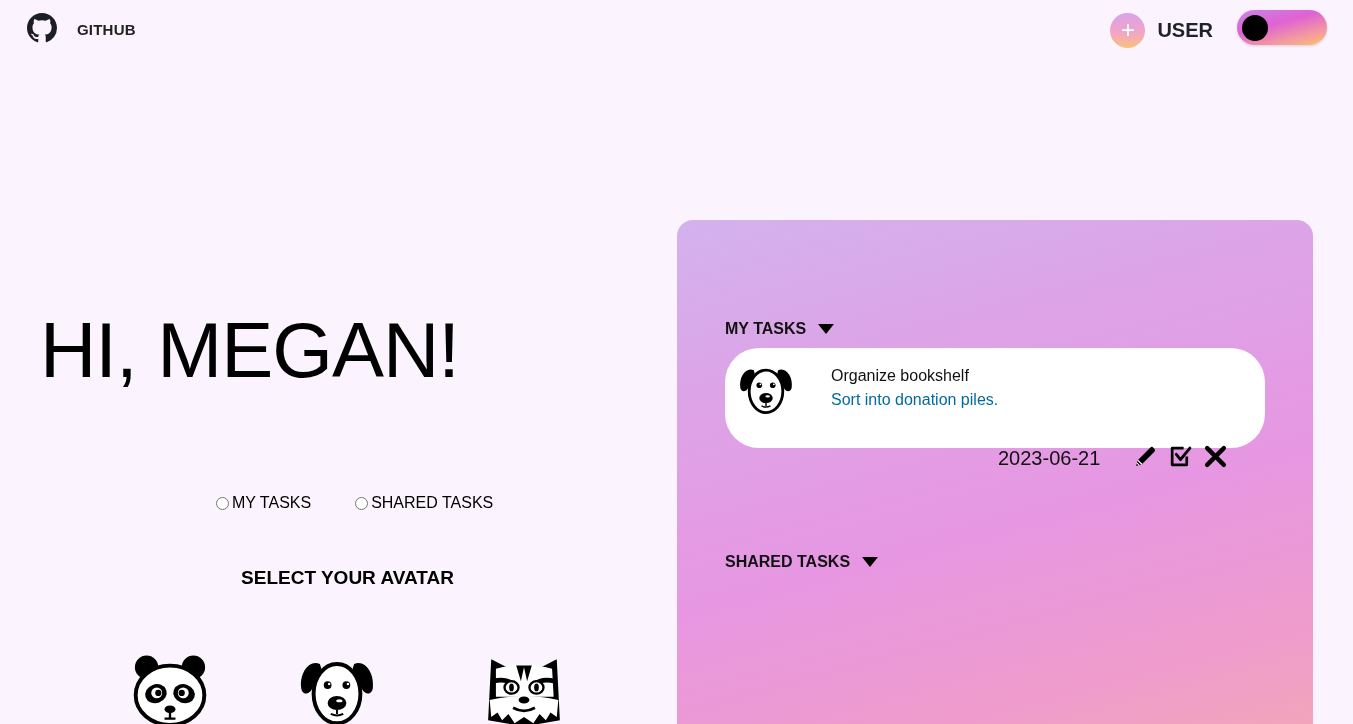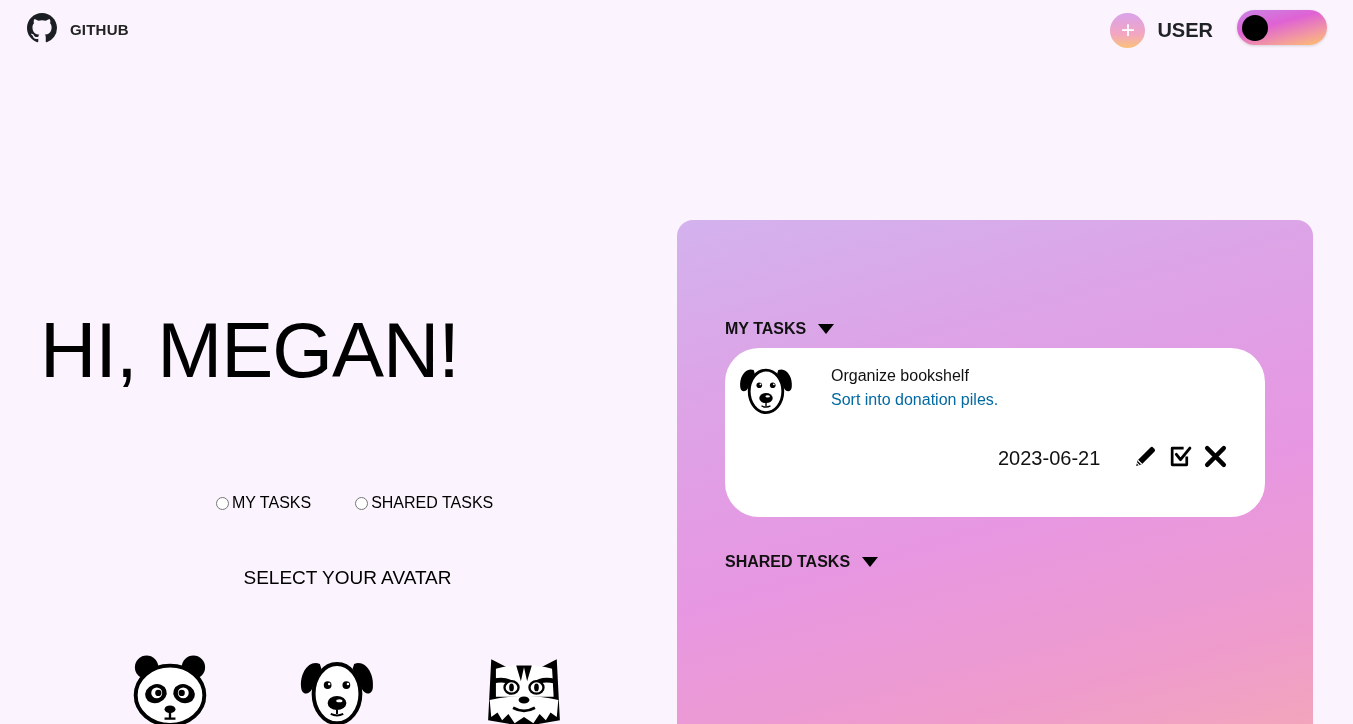--- a/index.html
+++ b/index.html
@@ -7,21 +7,21 @@
       width: 1353px; height: 724px; overflow: hidden;
       background: #fbf3fd;
       font-family: "Liberation Sans", sans-serif;
       color: #000;
     }
     .header {
       position: absolute; top: 0; left: 0; width: 1353px; height: 60px;
     }
     .gh-link {
       position: absolute; left: 27px; top: 13px;
-      display: flex; align-items: center; gap: 13px;
+      display: flex; align-items: center; gap: 20px;
       text-decoration: none; color: #222;
       font-weight: bold; font-size: 15px; letter-spacing: 0.2px;
     }
     .gh-link svg { width: 30px; height: 30px; }
     .app-title {
       position: absolute; left: 0; width: 1248px; top: 14px;
       text-align: center; font-weight: bold; font-size: 27px; color: #202326;
     }
     .user-area {
       position: absolute; right: 140px; top: 13px;
@@ -53,21 +53,21 @@
     .radio-row {
       position: absolute; left: 216px; top: 494px;
       display: flex; gap: 44px; font-size: 16px;
     }
     .radio-row label { display: flex; align-items: center; gap: 3px; cursor: pointer; }
     .radio-row input {
       width: 13px; height: 13px; margin: 0; cursor: pointer;
     }
     .avatar-heading {
       position: absolute; left: 40px; width: 615px; top: 567px;
-      text-align: center; font-weight: normal; font-size: 19px;
+      text-align: center; font-weight: bold; font-size: 19px;
     }
     .avatars {
       position: absolute; top: 650px; left: 130px;
       width: 440px; height: 80px;
     }
     .avatar { position: absolute; top: 0; width: 80px; height: 78px; cursor: pointer; }
     .avatar svg { width: 100%; height: 100%; }
     .panel {
       position: absolute; left: 677px; top: 220px; width: 636px; height: 540px;
       border-radius: 16px;
@@ -77,21 +77,21 @@
       position: absolute; left: 48px;
       display: flex; align-items: center; gap: 12px;
       font-weight: bold; font-size: 16px; cursor: pointer; color: #111;
     }
     .section-head .tri {
       width: 0; height: 0;
       border-left: 8px solid transparent; border-right: 8px solid transparent;
       border-top: 10px solid #000;
     }
     .task-card {
-      position: absolute; left: 48px; top: 128px; width: 540px; height: 169px;
+      position: absolute; left: 48px; top: 128px; width: 540px; height: 100px;
       background: #fff; border-radius: 34px;
     }
     .task-avatar { position: absolute; left: 6px; top: 12px; width: 70px; height: 56px; }
     .task-title { position: absolute; left: 106px; top: 19px; font-size: 16px; color: #111; }
     .task-desc { position: absolute; left: 106px; top: 43px; font-size: 16px; color: #0369a1; }
     .task-date { position: absolute; left: 273px; top: 99px; font-size: 20px; color: #111; }
     .task-actions {
       position: absolute; left: 408px; top: 96px; display: flex; gap: 10px; align-items: center;
     }
     .task-actions span { display: inline-block; width: 25px; height: 25px; cursor: pointer; }

